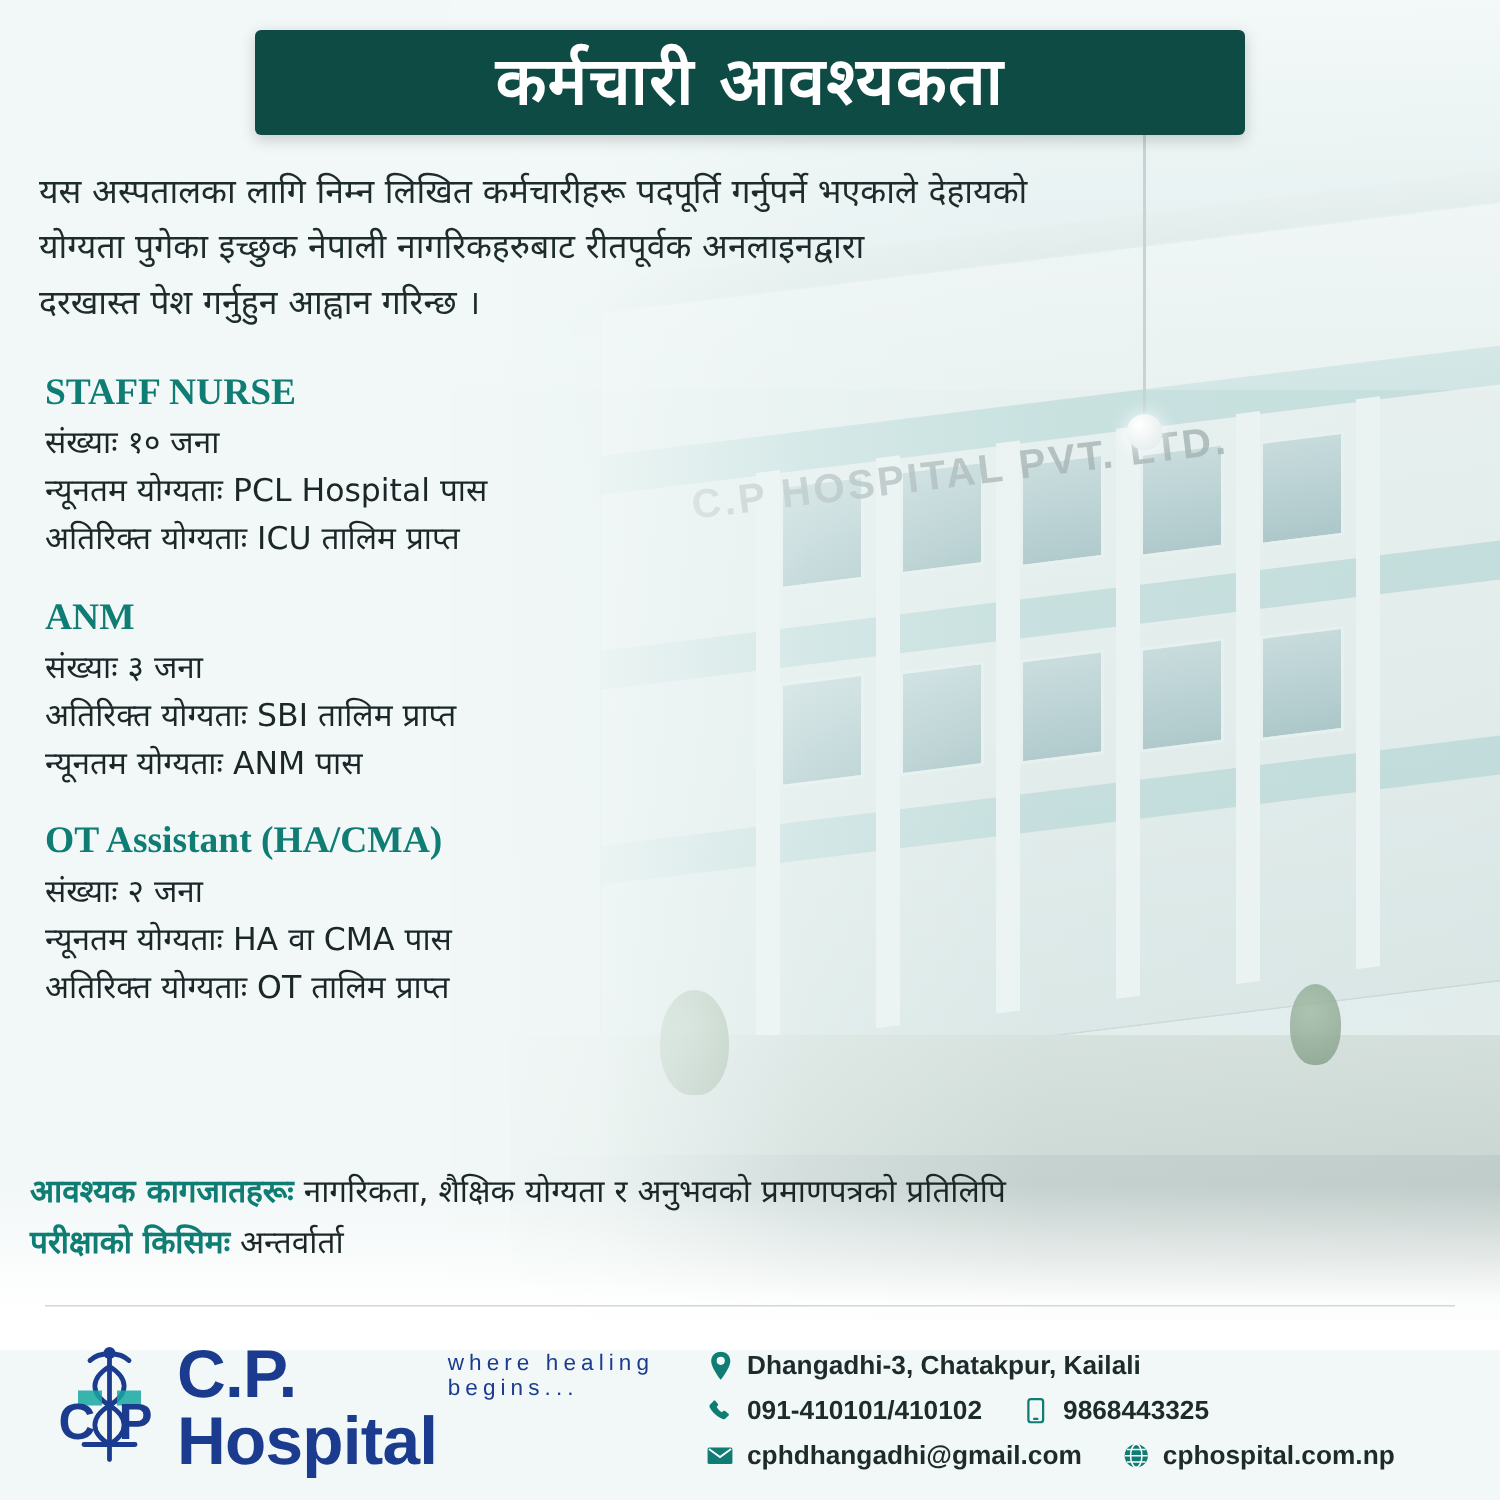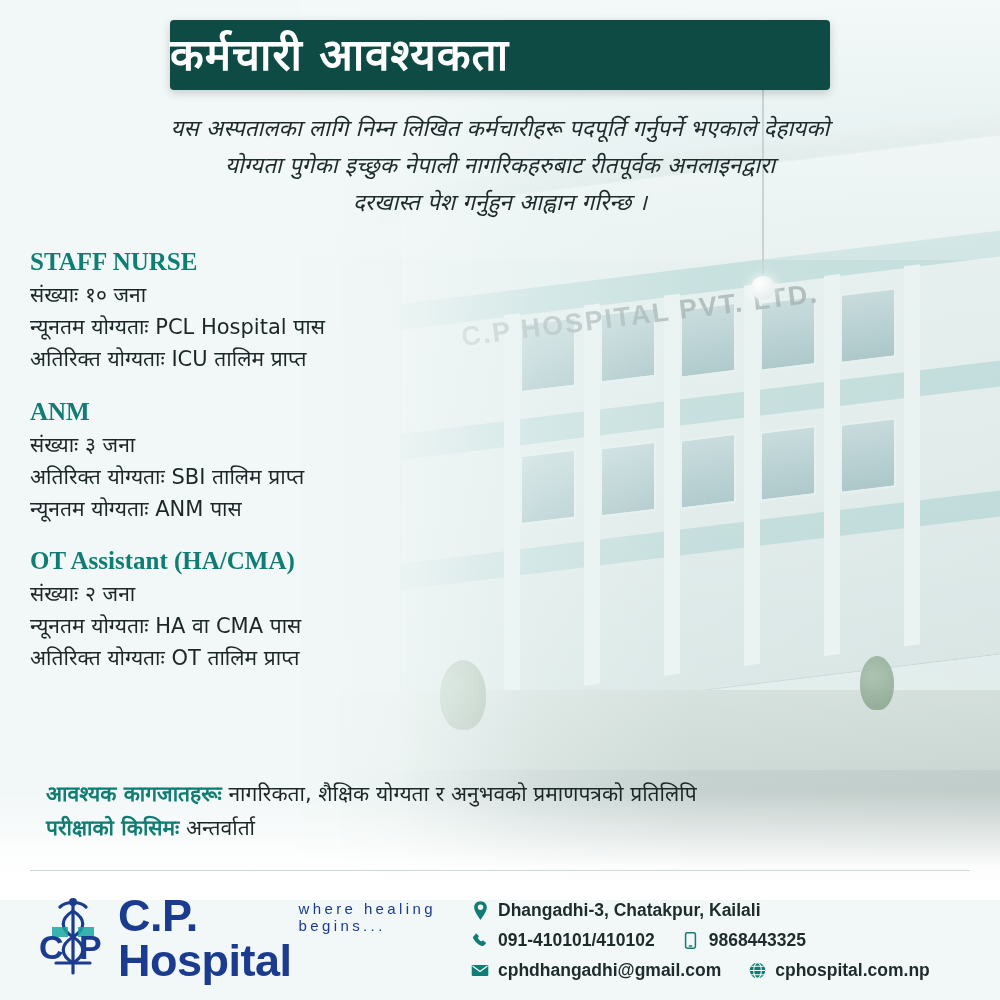--- a/index.html
+++ b/index.html
@@ -150,43 +150,42 @@
   .header-band {
     position: absolute;
     left: 170px;
     top: 20px;
     width: 660px;
     height: 70px;
     background: #0f4b45;
     border-radius: 4px;
     display: flex;
     align-items: center;
+    justify-content: center;
     box-shadow: 0 3px 10px rgba(0,0,0,0.18);
   }
   .header-title {
     color: #ffffff;
     font-size: 44px;
     font-weight: bold;
     letter-spacing: 1px;
     line-height: 1;
     font-family: "DejaVu Sans", sans-serif;
     white-space: nowrap;
   }
 
   .intro {
     position: absolute;
     left: 26px;
     top: 110px;
     width: 948px;
-    text-align: center;
     color: #1d2b2b;
     font-size: 22.5px;
     line-height: 1.65;
     font-family: "DejaVu Sans", sans-serif;
-    font-style: italic;
   }
 
   
   .jobs {
     position: absolute;
     left: 30px;
     top: 248px;
     width: 520px;
   }
   .job {
@@ -202,21 +201,21 @@
   .job-line {
     color: #1b2727;
     font-size: 21px;
     line-height: 1.52;
     font-family: "DejaVu Sans", sans-serif;
   }
 
   
   .notes {
     position: absolute;
-    left: 46px;
+    left: 20px;
     top: 778px;
     width: 930px;
   }
   .note-row {
     font-size: 21px;
     line-height: 1.6;
     color: #1b2727;
     font-family: "DejaVu Sans", sans-serif;
   }
   .note-label {

